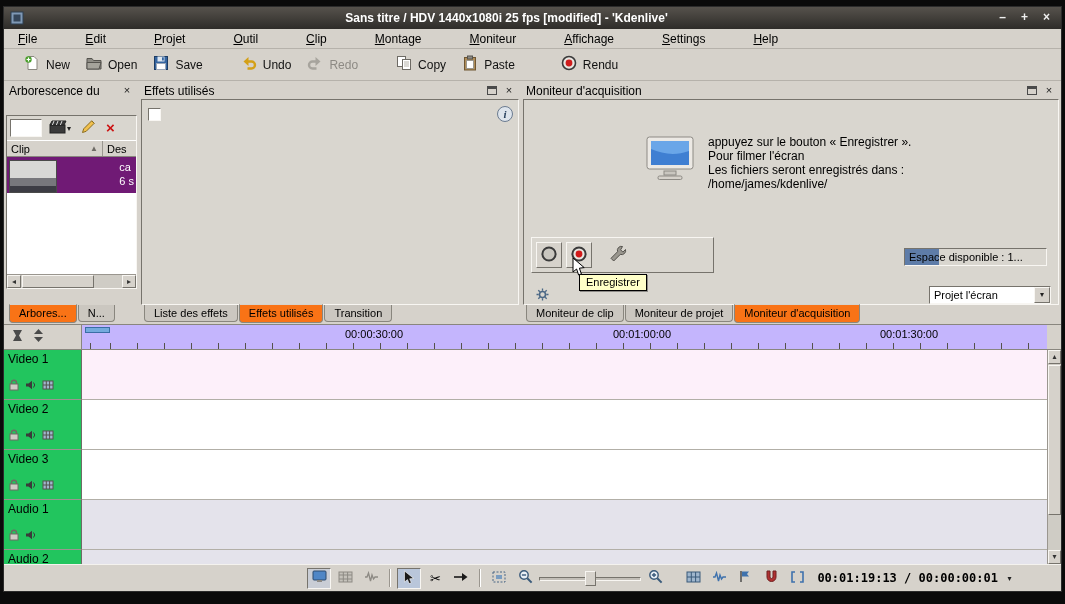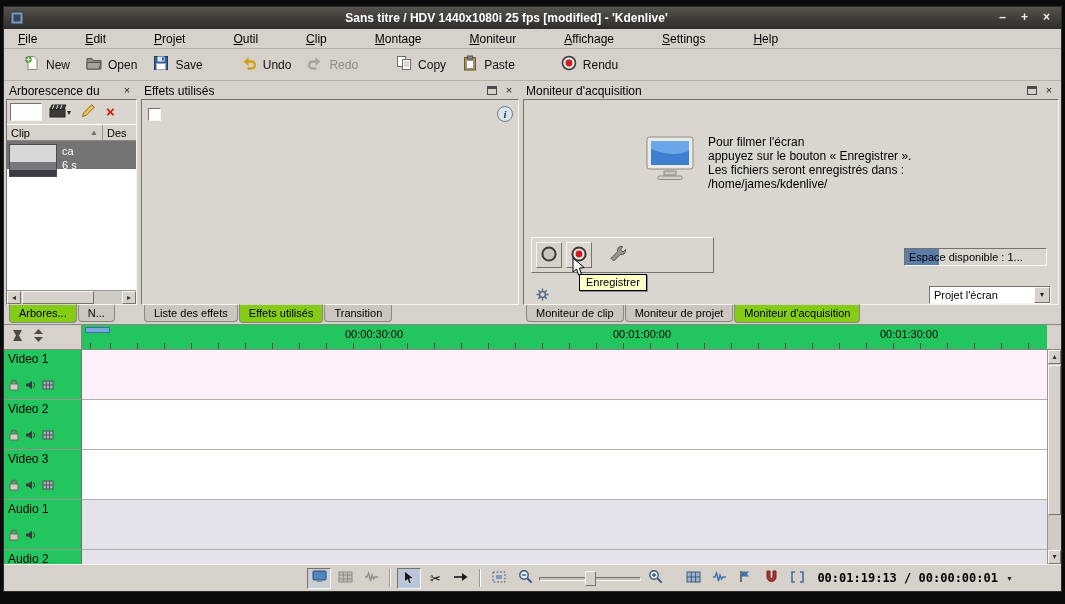--- a/index.html
+++ b/index.html
@@ -35,51 +35,51 @@
     border-bottom:1px solid #b6b2ab; }
   .tbtn { display:flex; align-items:center; gap:6px; padding:4px 7px;
     background:transparent; border:1px solid transparent; font-family:inherit;
     font-size:12px; color:#111; }
   .tbtn.disabled { color:#8d8a84; }
   .tgap { width:22px; }
   .tgap-big { width:30px; }
   
   .panels { flex:0 0 243px; display:flex; padding:1px 2px 0 2px; gap:4px; }
   .panel { display:flex; flex-direction:column; min-width:0; }
-  .panel-left  { flex:0 0 131px; }
+  .panel-left  { flex:0 0 131px;gap:16px; }
   .panel-mid   { flex:0 0 378px; }
   .panel-right { flex:1; }
   .panel-header { flex:0 0 17px; display:flex; align-items:center; gap:3px;
     padding:0 3px; font-size:12px; white-space:nowrap; overflow:hidden; }
   .panel-header .ph-title { flex:1; overflow:hidden; text-overflow:clip; }
   .ph-btn { flex:0 0 14px; height:13px; display:flex; align-items:center;
     justify-content:center; font-size:11px; line-height:11px; color:#1d1d1d; }
   .panel-body { flex:1; position:relative; background:#d9d6cf;
     border:1px solid; border-color:#76736c #f8f6f2 #f8f6f2 #76736c; overflow:hidden; }
   .tabbar { flex:0 0 19px; display:flex; padding-left:3px; }
   .tab { background:#cbc7c0; border:1px solid #89867e; border-top:none;
     border-radius:0 0 4px 4px; padding:1px 9px 0; font-size:11px;
     margin-right:1px; height:17px; line-height:15px; }
-  .tab.active { background:#84cc16; height:19px; margin-top:-1px;
+  .tab.active { background:#f97316; height:19px; margin-top:-1px;
     border-top:1px solid #d6d2cb; font-weight:normal; z-index:1; }
   
   .pt-toolbar { height:24px; display:flex; align-items:center; gap:4px; padding:2px 3px; }
   .pt-filter { width:32px; height:18px; background:#fff;
     border:1px solid; border-color:#76736c #f8f6f2 #f8f6f2 #76736c; font:11px "Liberation Sans",sans-serif; padding:0 2px;}
   .icon-btn { height:20px; display:flex; align-items:center; justify-content:center;
     background:transparent; border:1px solid transparent; padding:0 2px; }
   .red-x { color:#cc1212; font-weight:bold; font-size:15px; line-height:14px; }
   .pt-cols { height:17px; display:flex; background:#d6d2cb;
     border-top:1px solid #fff; border-bottom:1px solid #89867e; font-size:11px; }
   .pt-col { padding:1px 4px; border-right:1px solid #9a968f; display:flex; align-items:center; gap:6px; }
   .pt-col.c1 { flex:0 0 96px; justify-content:space-between; }
   .pt-col.c2 { flex:1; border-right:none; }
   .sort-glyph { font-size:8px; color:#6e6b65; }
   .pt-list { position:absolute; top:41px; left:0; right:0; bottom:14px; background:#fff; }
-  .clip-row { height:28px; background:#737373; color:#fff; display:flex; gap:5px; padding:3px 2px; }
+  .clip-row { height:36px; background:#701a75; color:#fff; display:flex; gap:5px; padding:3px 2px;justify-content:space-between; }
   .clip-thumb { flex:0 0 48px; height:33px; border:1px solid #4a4a4a;
     background:linear-gradient(#d8d8d6 0 55%, #77777c 55% 80%, #3c3c44 80%); }
   .clip-meta { display:flex; flex-direction:column; font-size:11px; line-height:14px; }
   .hscroll { position:absolute; left:0; right:0; bottom:0; height:14px;
     background:#cfccc5; border-top:1px solid #9a968f; display:flex; }
   .scroll-btn { flex:0 0 14px; background:#d6d2cb; border:1px solid;
     border-color:#f8f6f2 #76736c #76736c #f8f6f2; font-size:8px; line-height:11px;
     text-align:center; color:#333; }
   .hthumb { flex:0 0 72px; background:#d6d2cb; border:1px solid;
     border-color:#f8f6f2 #76736c #76736c #f8f6f2; margin:0 1px; }
@@ -120,21 +120,21 @@
   .combo-text { flex:1; padding:0 4px; font-size:11px; white-space:nowrap; overflow:hidden; }
   .combo-arrow { flex:0 0 16px; height:16px; background:#d6d2cb; border:1px solid;
     border-color:#f8f6f2 #76736c #76736c #f8f6f2; font-size:8px; line-height:14px;
     text-align:center; color:#222; }
   
   .timeline { flex:1; display:flex; flex-direction:column; background:#d6d2cb;
     border-top:1px solid #89867e; overflow:hidden; }
   .tl-top { flex:0 0 25px; display:flex; border-bottom:1px solid #89867e; }
   .tl-corner { flex:0 0 78px; border-right:1px solid #89867e; display:flex;
     align-items:center; gap:9px; padding:0 7px; }
-  .tl-ruler { flex:1; position:relative; background:#22c55e; }
+  .tl-ruler { flex:1; position:relative; background:#c4b5fd; }
   .tl-corner2 { flex:0 0 14px; }
   .ruler-ticks { position:absolute; left:0; right:0; bottom:0; height:6px;
     background:repeating-linear-gradient(to right,#55524c 0 1px,transparent 1px 27px);
     background-position-x:28px; }
   .ruler-label { position:absolute; top:3px; font-size:11px; white-space:nowrap; }
   .tl-zone { position:absolute; left:3px; top:2px; width:25px; height:6px;
     background:#74aadd; border:1px solid #3a6ea5; }
   .tl-body { flex:1; display:flex; overflow:hidden; }
   .tl-headers { flex:0 0 78px; }
   .track-header { height:50px; background:#22c55e; border-right:1px solid #6f6c66;
@@ -371,22 +371,22 @@
           <span class="cap-monitor-icon">
             <svg width="52" height="48" viewBox="0 0 52 48">
                 <rect x="3" y="2" width="46" height="32" rx="2.5" fill="#ece9e4" stroke="#8d8a84"></rect>
                 <rect x="7" y="6" width="38" height="24" fill="#3f7fd2"></rect>
                 <path d="M7 6h38v10c-14 5-26 3-38-2z" fill="#6aa6e8"></path>
                 <rect x="20" y="36" width="12" height="4" fill="#c9c6bf" stroke="#8d8a84"></rect>
                 <rect x="14" y="41" width="24" height="3.5" rx="1.5" fill="#d6d2cb" stroke="#8d8a84"></rect>
               </svg>
           </span>
           <div class="cap-lines">
+            <div>appuyez sur le bouton « Enregistrer ».</div>
             <div>Pour filmer l'écran</div>
-            <div>appuyez sur le bouton « Enregistrer ».</div>
             <div>Les fichiers seront enregistrés dans :</div>
             <div>/home/james/kdenlive/</div>
           </div>
         </div>
         <div class="cap-strip">
           <button class="cap-btn">
             <span><svg width="18" height="18" viewBox="0 0 18 18">
                   <circle cx="9" cy="9" r="6.6" fill="#c9c6bf" stroke="#3a3a3a" stroke-width="2"></circle>
                 </svg></span>
           </button>

